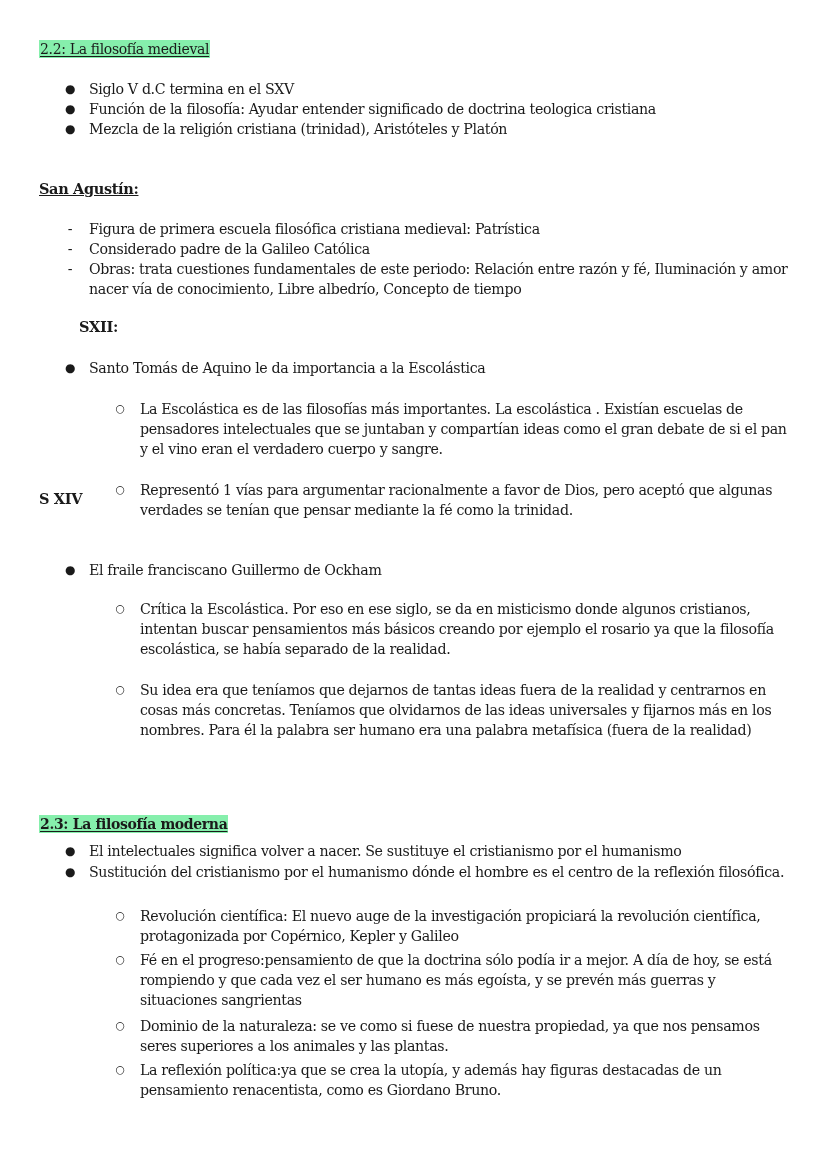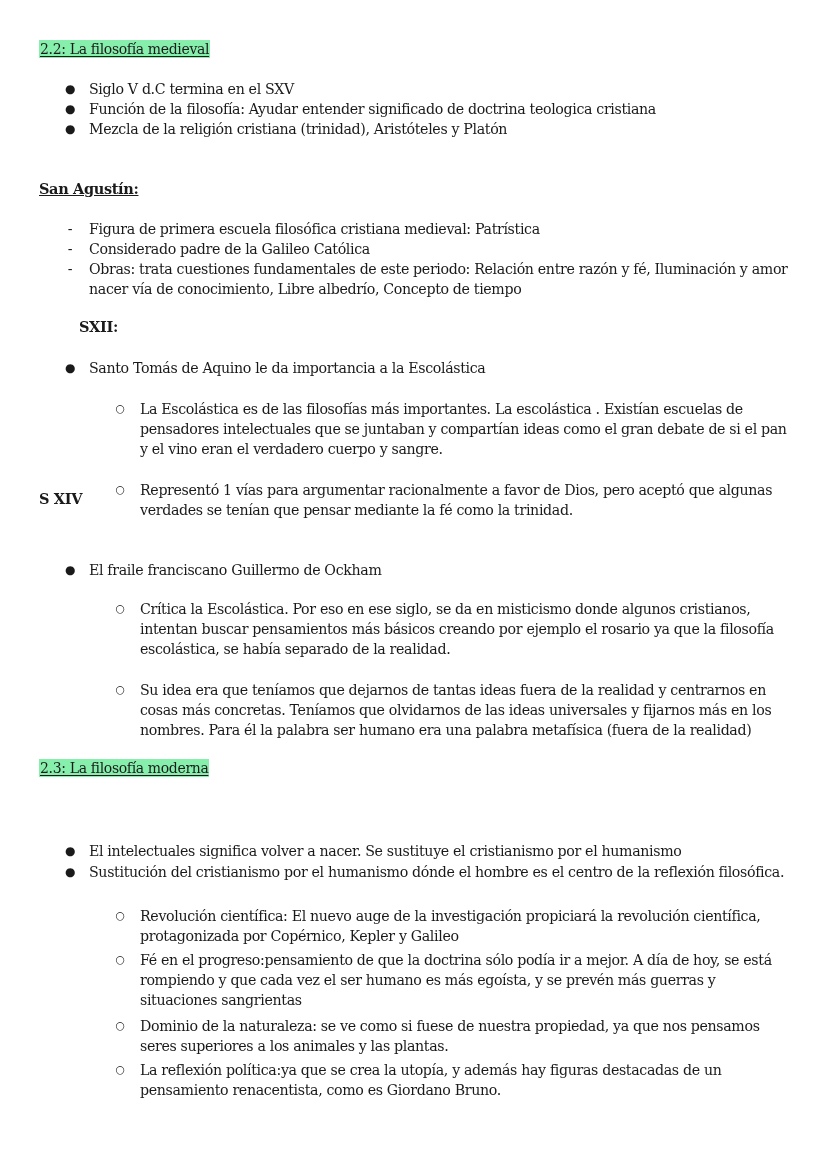--- a/index.html
+++ b/index.html
@@ -116,21 +116,21 @@
 
   <div class="item circle" style="left:140px; top:599px; width:648px;">
     <span class="marker">○</span>
     <span class="text">Crítica la Escolástica. Por eso en ese siglo, se da en misticismo donde algunos cristianos, intentan buscar pensamientos más básicos creando por ejemplo el rosario ya que la filosofía escolástica, se había separado de la realidad.</span>
   </div>
   <div class="item circle" style="left:140px; top:680px; width:650px;">
     <span class="marker">○</span>
     <span class="text">Su idea era que teníamos que dejarnos de tantas ideas fuera de la realidad y centrarnos en cosas más concretas. Teníamos que olvidarnos de las ideas universales y fijarnos más en los nombres. Para él la palabra ser humano era una palabra metafísica (fuera de la realidad)</span>
   </div>
 
-  <div class="heading-underlined" style="top:759px;">2.3: La filosofía moderna</div>
+  <div class="heading-underlined" style="top:815px;font-weight:bold;">2.3: La filosofía moderna</div>
 
   <div class="item bullet" style="left:89px; top:841px; width:700px;">
     <span class="marker">●</span>
     <span class="text">El intelectuales significa volver a nacer. Se sustituye el cristianismo por el humanismo</span>
   </div>
   <div class="item bullet" style="left:89px; top:862px; width:700px;">
     <span class="marker">●</span>
     <span class="text">Sustitución del cristianismo por el humanismo dónde el hombre es el centro de la reflexión filosófica.</span>
   </div>
 

